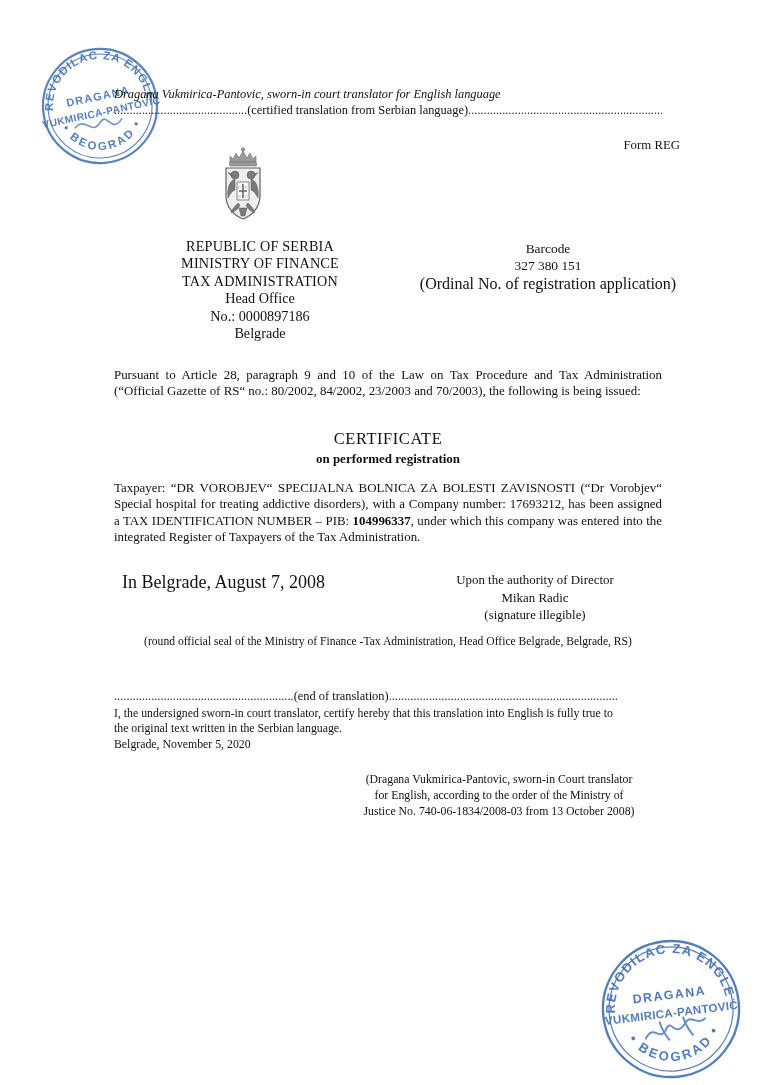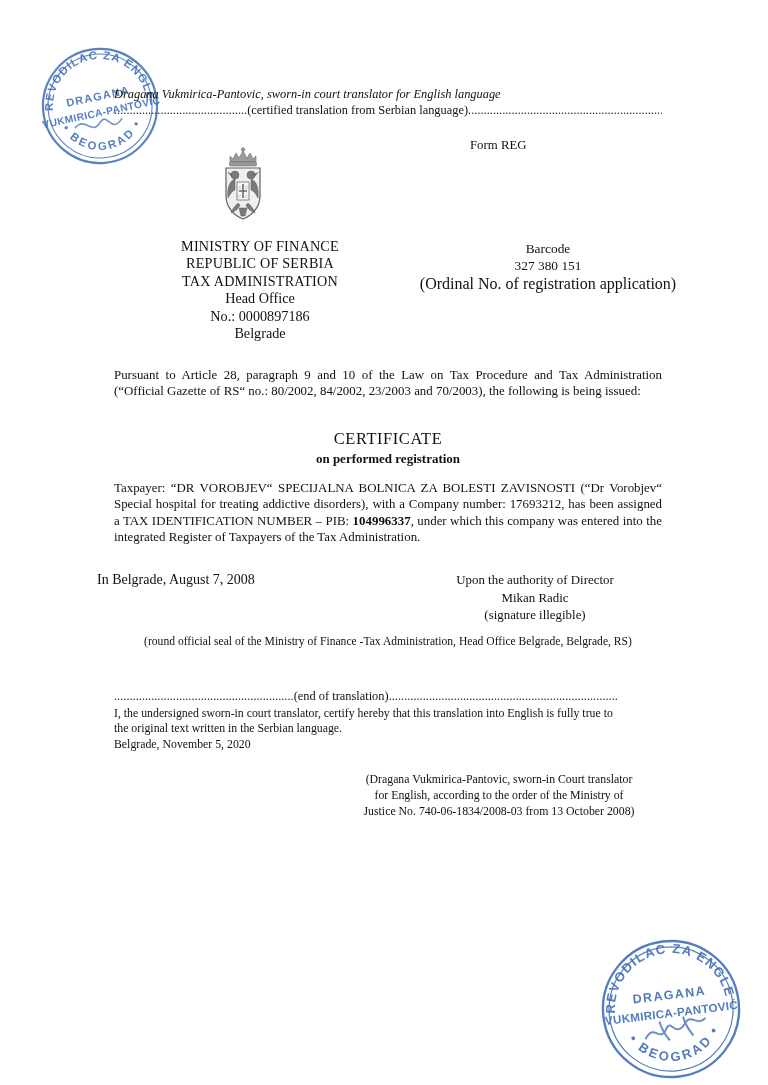--- a/index.html
+++ b/index.html
@@ -65,21 +65,21 @@
   .ministry .caps {
     letter-spacing: 0.2px;
   }
 
   
   .form-reg {
     position: absolute;
     left: 470px;
     top: 138px;
     width: 210px;
-    text-align: left;
+    text-align: right;
     font-size: 12.8px;
   }
 
   
   .barcode-block {
     position: absolute;
     left: 418px;
     top: 240px;
     width: 260px;
     text-align: center;
@@ -119,23 +119,23 @@
     font-weight: bold;
     margin-top: 2px;
   }
 
   #taxpayer { top: 480px; }
   #taxpayer b { font-weight: bold; }
 
   
   .sig-left {
     position: absolute;
-    left: 97px;
+    left: 122px;
     top: 572px;
-    font-size: 14px;
+    font-size: 18px;
   }
   .sig-right {
     position: absolute;
     left: 400px;
     top: 572px;
     width: 270px;
     text-align: center;
     font-size: 12.9px;
     line-height: 17.5px;
   }
@@ -242,22 +242,22 @@
       <g fill="#8a8a8a" font-family="'Liberation Serif', serif" font-size="4.5">
         <text x="20.3" y="42.6">C</text>
           <text x="27.2" y="42.6">C</text>
         <text x="20.3" y="51.6">C</text>
           <text x="27.2" y="51.6">C</text>
       </g>
     </svg>
   </div>
 
   <div class="ministry">
+    <div class="caps">REPUBLIC OF SERBIA</div>
     <div class="caps">MINISTRY OF FINANCE</div>
-    <div class="caps">REPUBLIC OF SERBIA</div>
     <div class="caps">TAX ADMINISTRATION</div>
     <div>Head Office</div>
     <div>No.: 0000897186</div>
     <div>Belgrade</div>
   </div>
 
   <div class="barcode-block">
     <div>Barcode</div>
     <div>327 380 151</div>
     <div class="ordinal">(Ordinal No. of registration application)</div>

